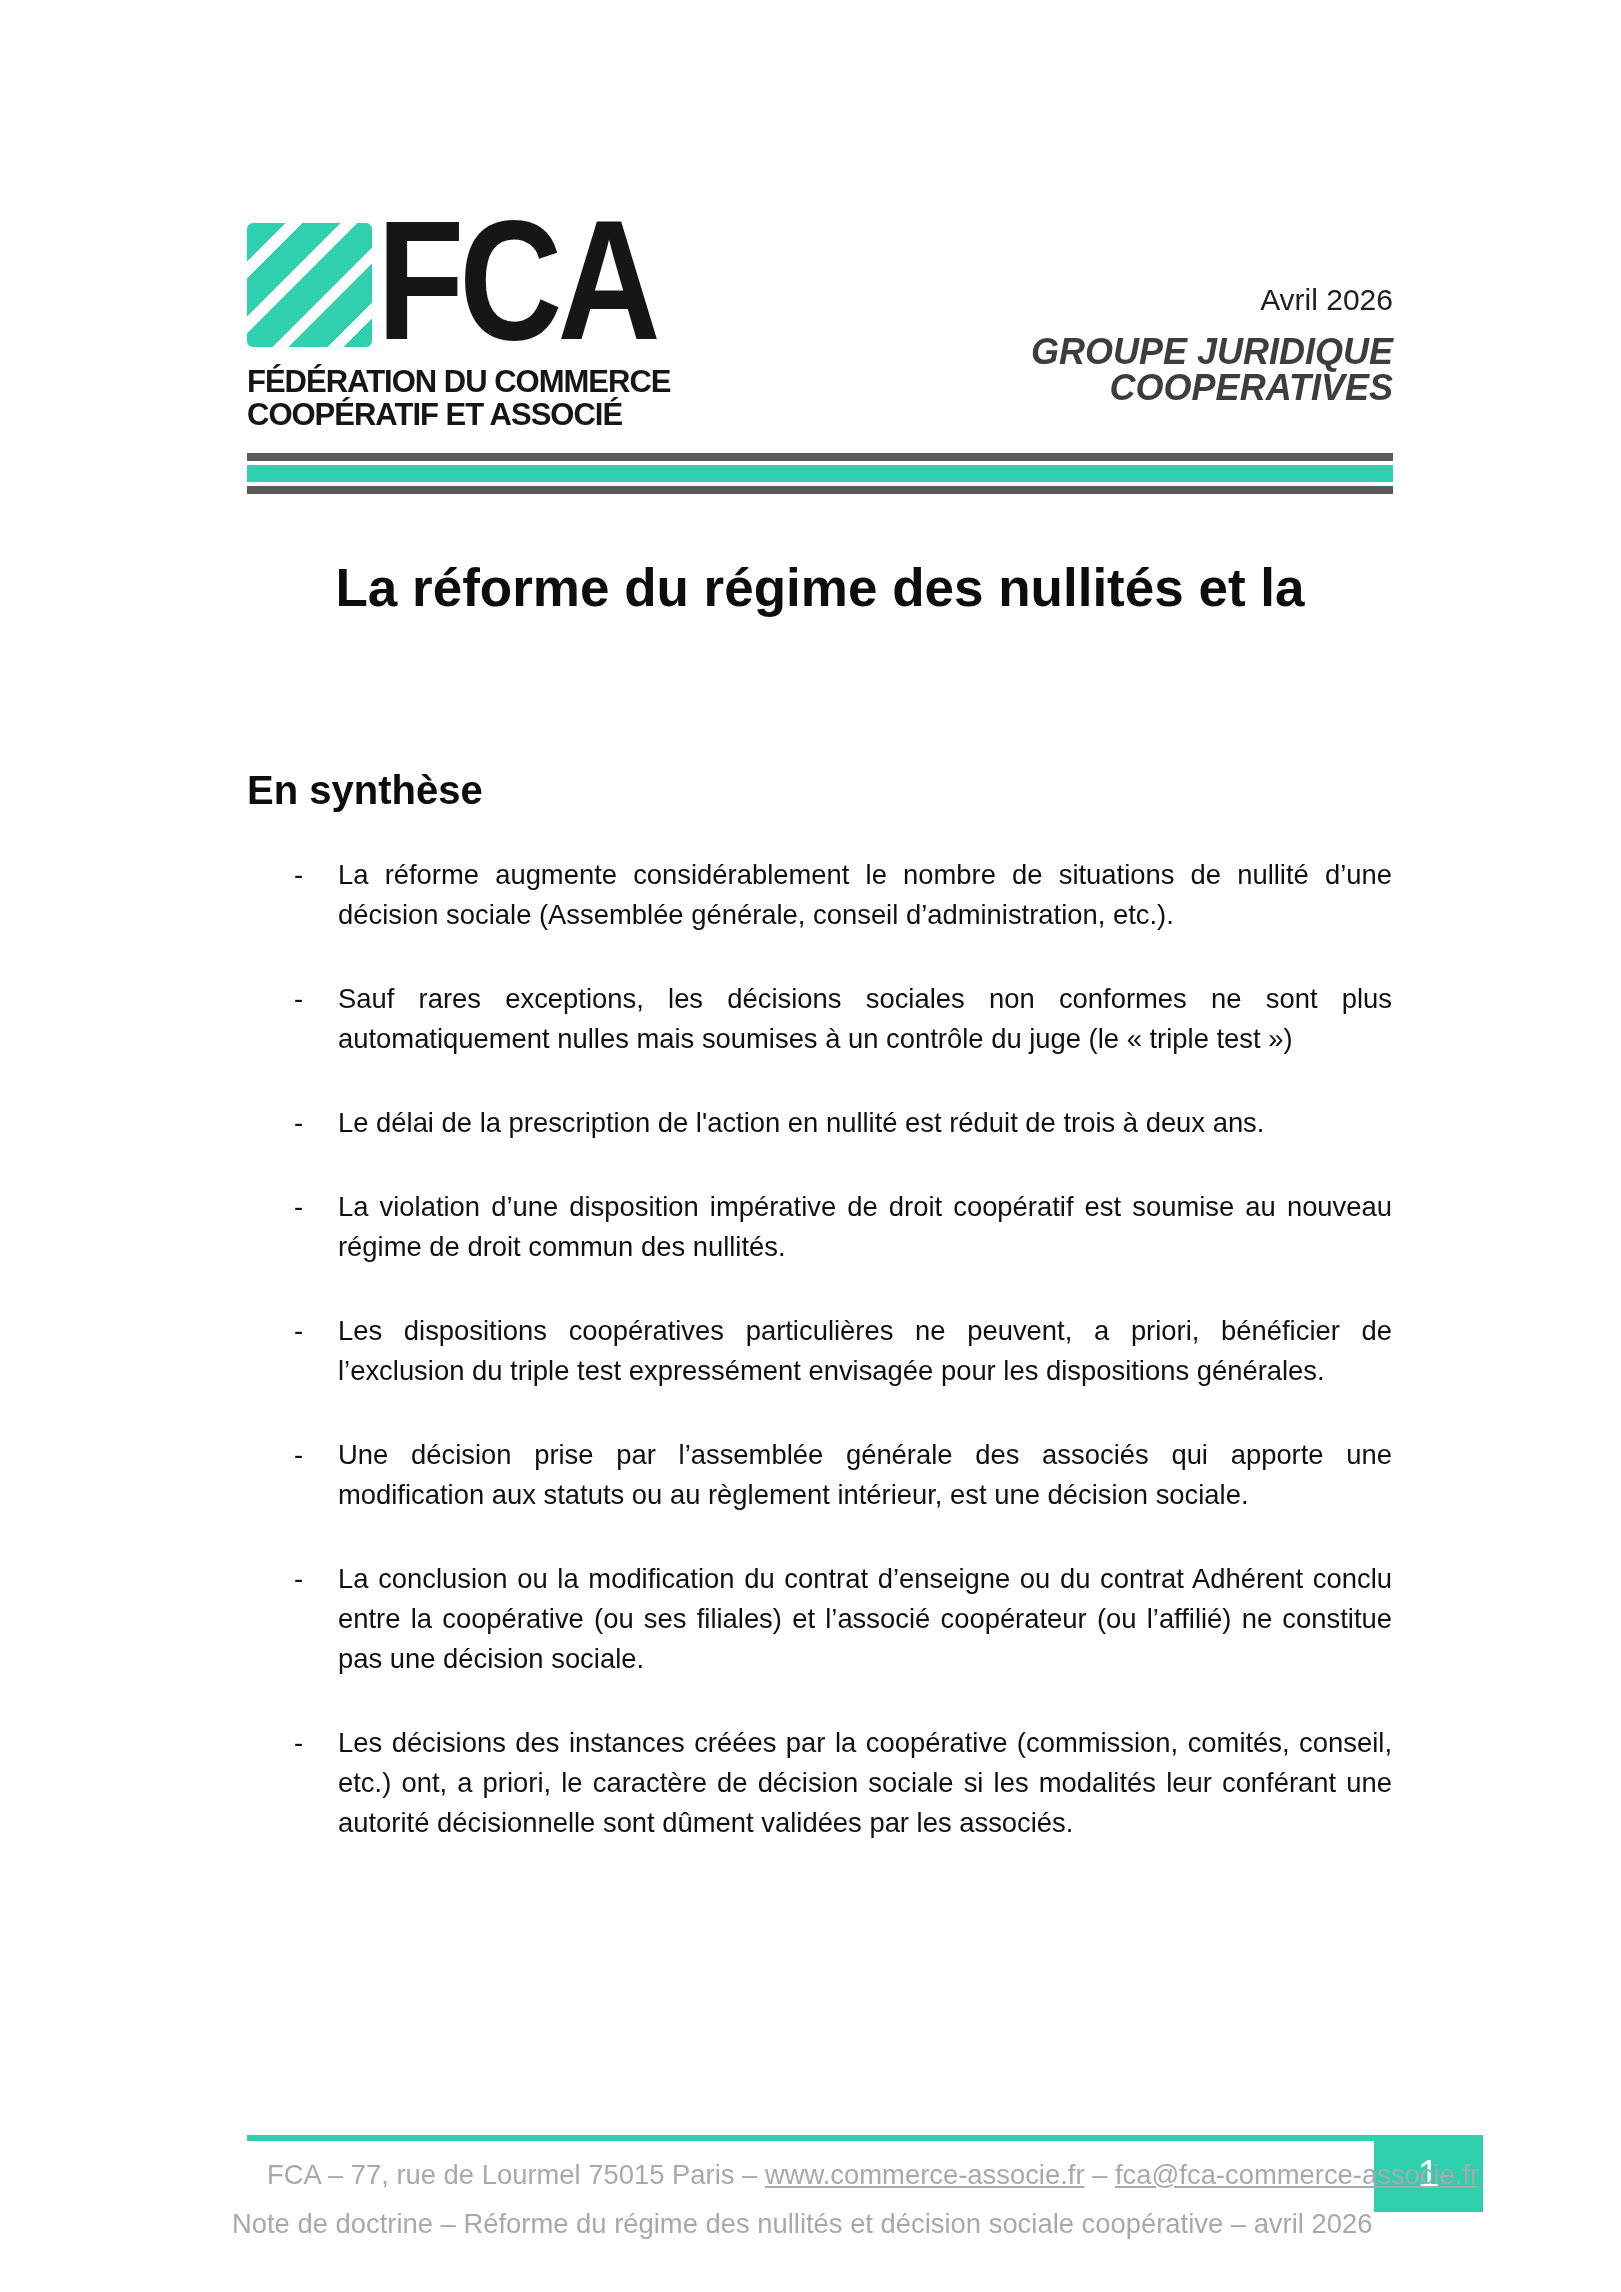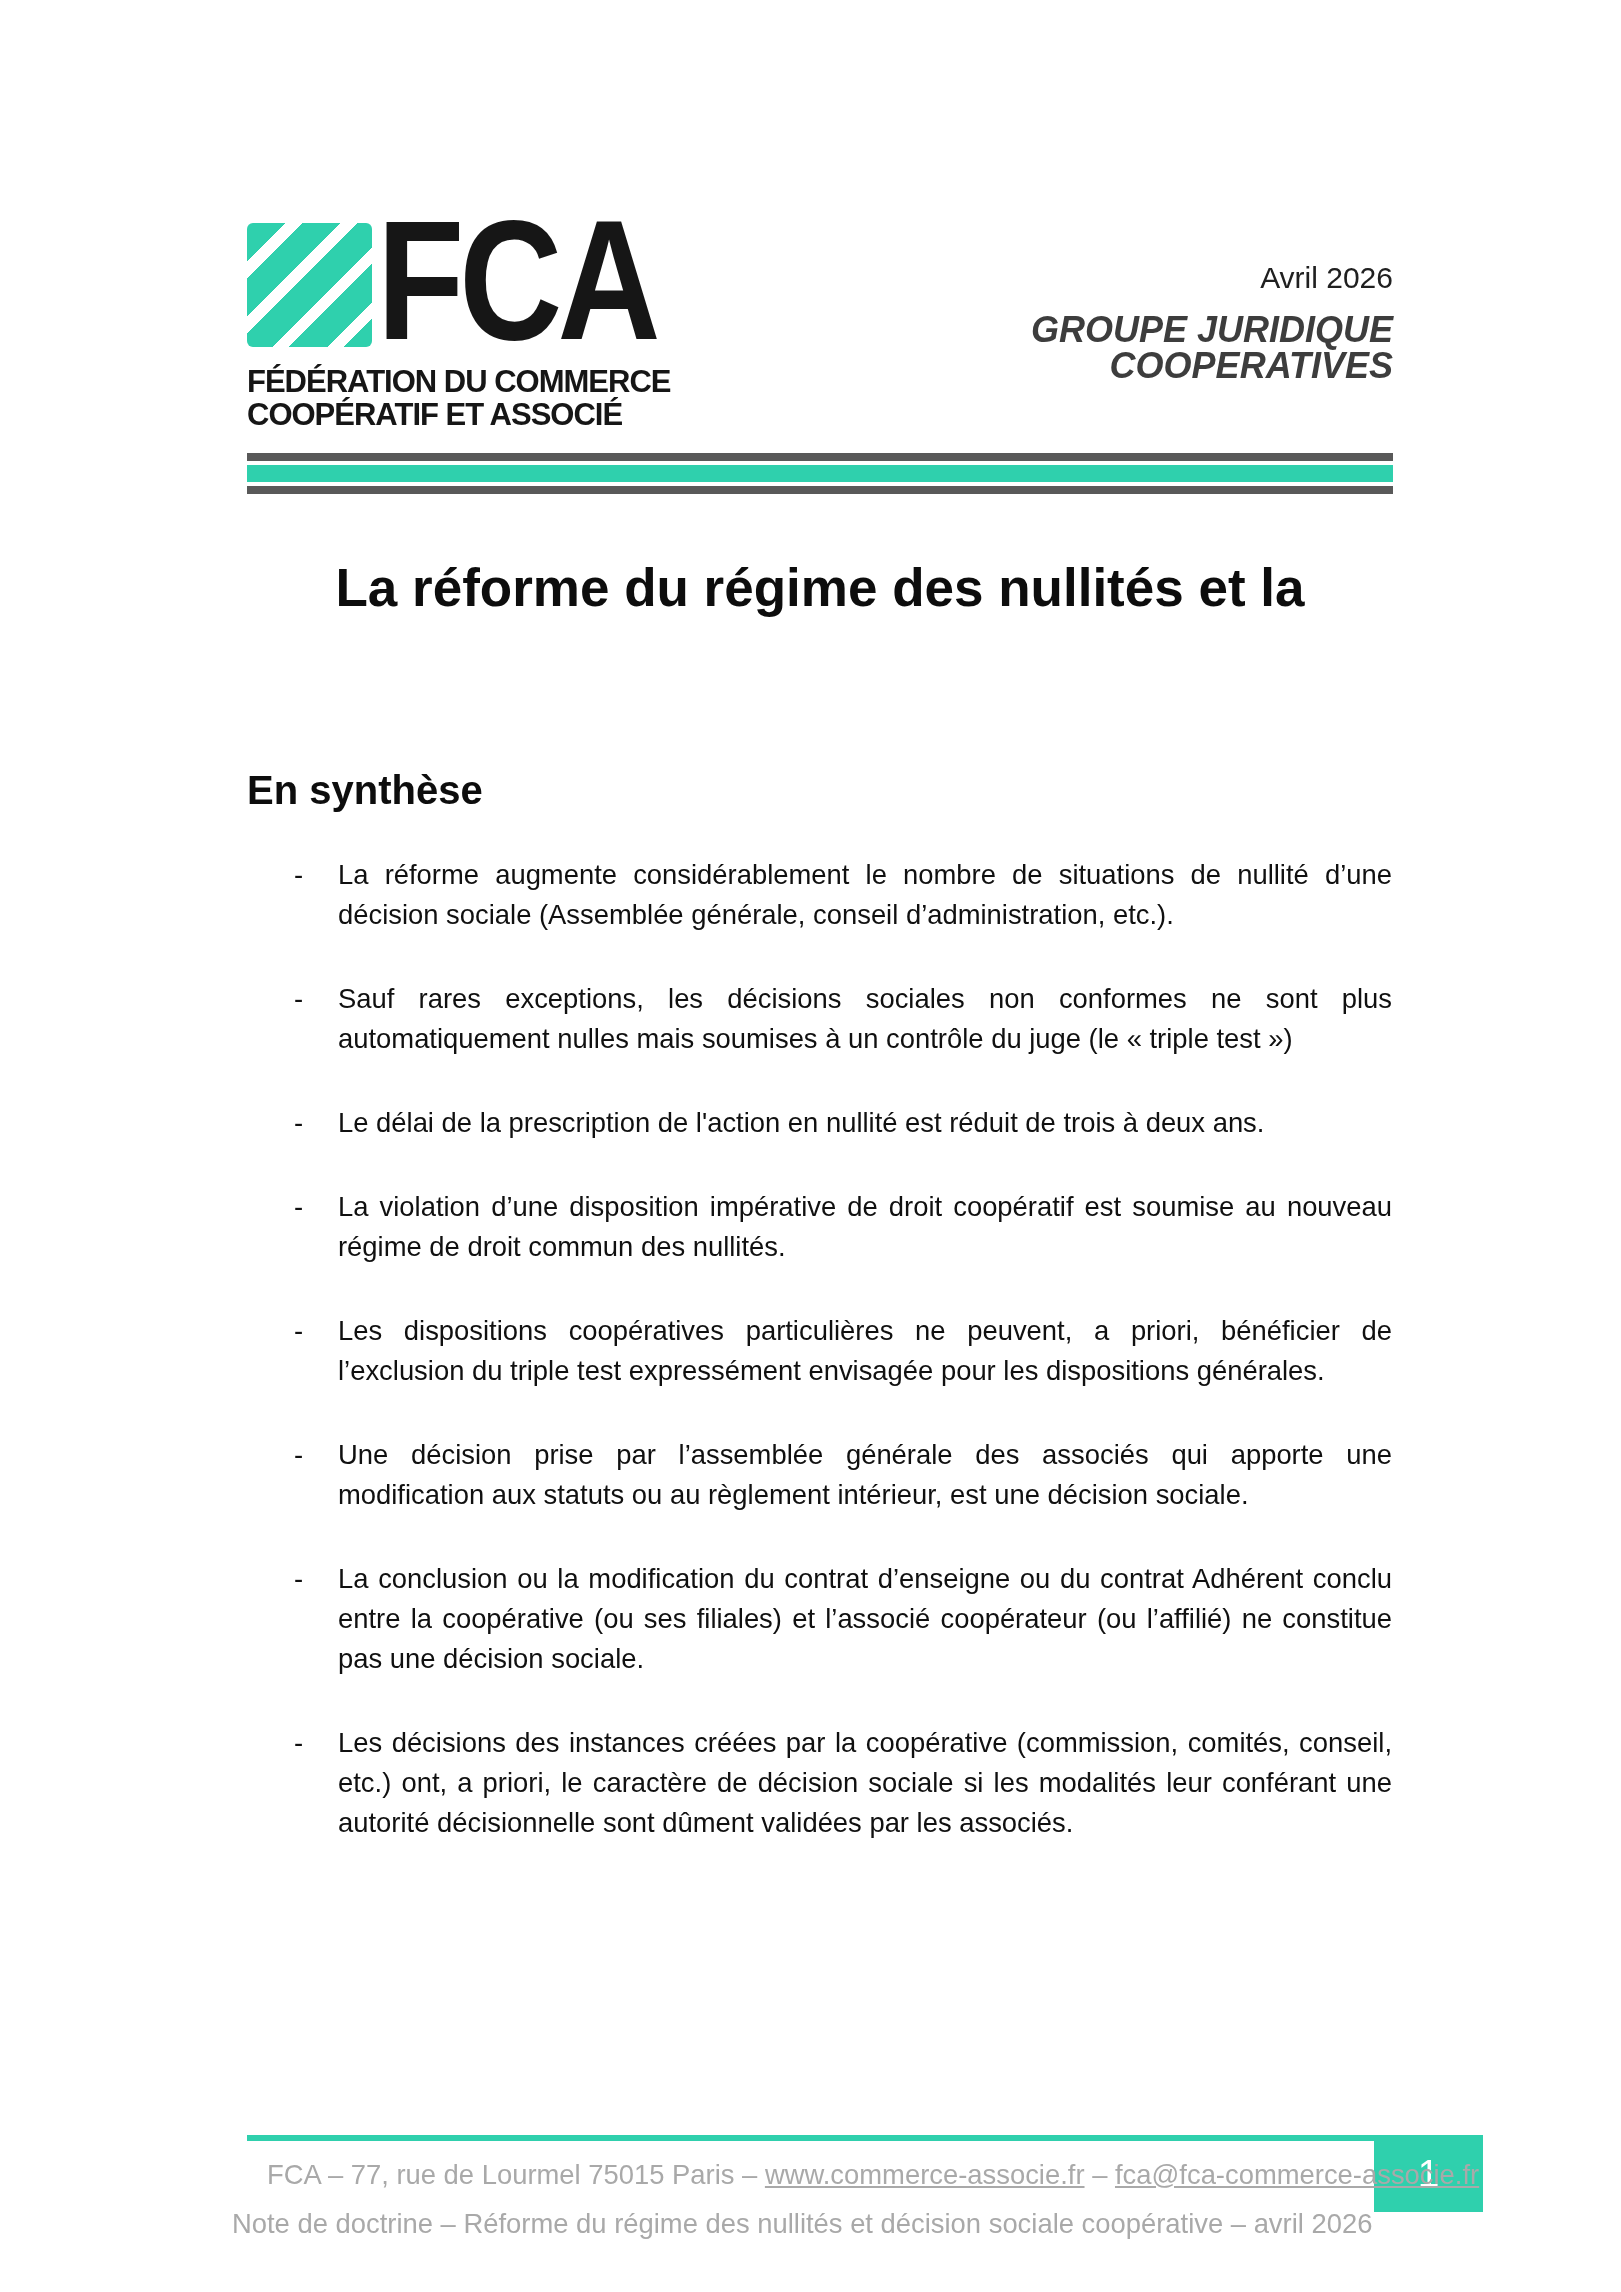--- a/index.html
+++ b/index.html
@@ -61,21 +61,21 @@
     text-align:right;
   }
   .doc-type{
     font-size:49px;
     font-weight:700;
     letter-spacing:0px;
     color:#0d0d0d;
     white-space:nowrap;
   }
   .doc-date{
-    margin-top:43px;
+    margin-top:65px;
     font-size:30px;
     color:#202020;
   }
   .doc-group{
     margin-top:17px;
     font-size:36px;
     font-weight:700;
     font-style:italic;
     line-height:36px;
     color:var(--group-text);

